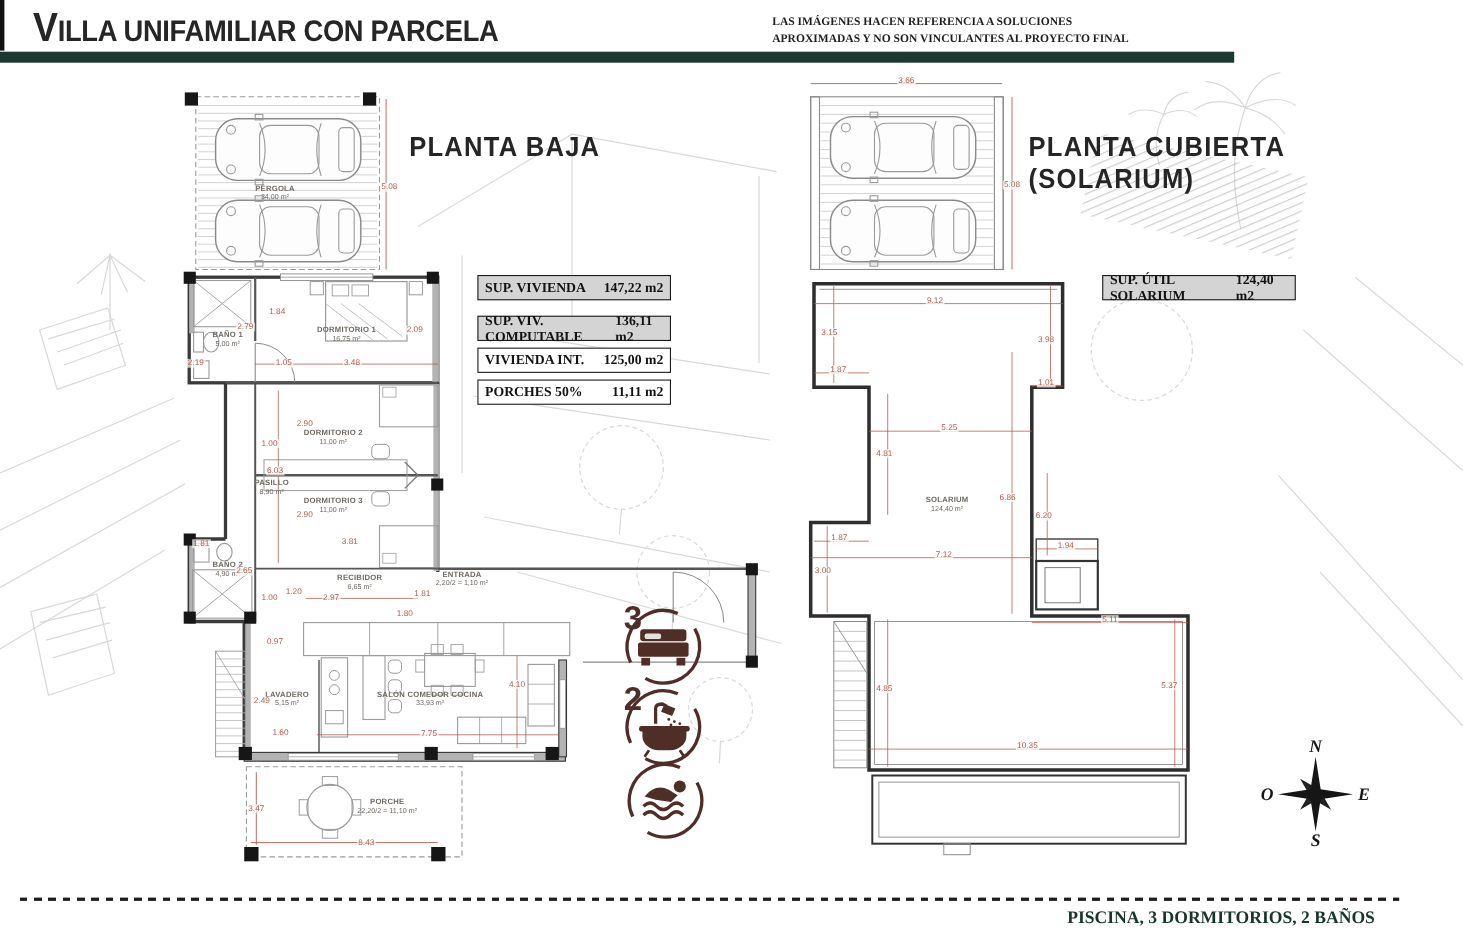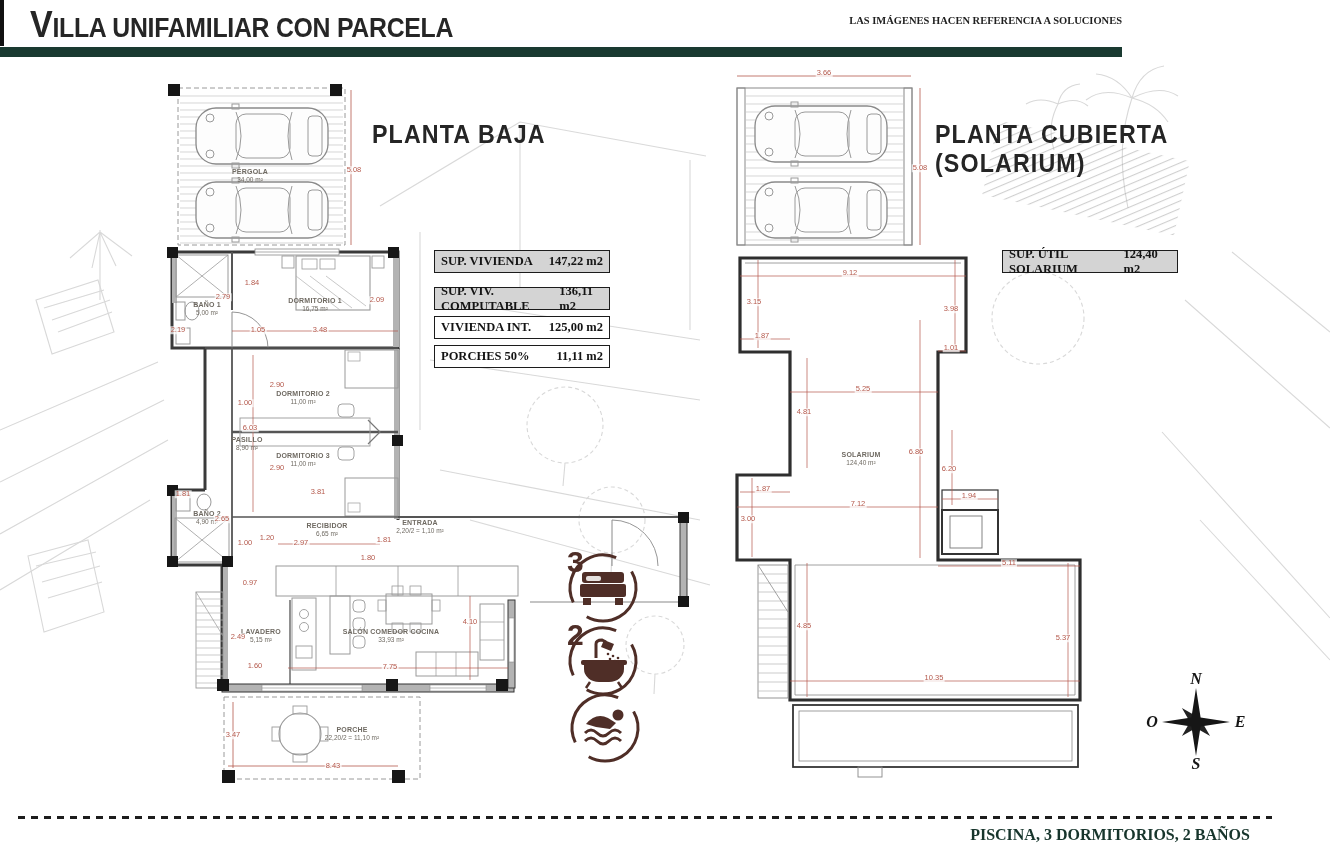--- a/index.html
+++ b/index.html
@@ -6,21 +6,21 @@
   body{width:1330px;height:864px;background:#ffffff;overflow:hidden;
        font-family:"Liberation Sans",sans-serif;position:relative;}
 
   
   #corner-mark{position:absolute;left:0;top:0;width:4px;height:46px;background:#111;}
   header{position:absolute;left:30px;top:4px;width:900px;display:flex;align-items:baseline;gap:14px;}
   h1{margin:0;font-family:"Liberation Sans",sans-serif;font-weight:700;color:#262626;
      font-size:27px;letter-spacing:-.3px;transform:scaleX(.92);transform-origin:left;white-space:nowrap;}
   h1::first-letter{font-size:37px;}
   .subtitle{font-family:"Liberation Serif",serif;font-weight:700;color:#1e1e1e;font-size:17px;white-space:nowrap;}
-  .disclaimer{position:absolute;top:13px;right:208px;text-align:right;width:420px;
+  .disclaimer{position:absolute;top:13px;right:208px;width:420px;
      font-family:"Liberation Serif",serif;font-weight:700;font-size:10.5px;line-height:1.45;color:#1f1f1f;}
   #green-bar{position:absolute;left:0;top:47px;width:1122px;height:10px;background:#1a3a31;}
 
   
   .ptitle{position:absolute;font-weight:700;color:#252525;font-size:25px;letter-spacing:1.2px;
           transform:scaleX(.93);transform-origin:left;line-height:1.15;white-space:nowrap;}
   #ptitle-left{left:372px;top:120px;}
   #ptitle-right{left:935px;top:120px;}
 
   
@@ -324,20 +324,21 @@
     <text class="compass-letter" id="compass-w" x="1152" y="727" text-anchor="middle">O</text>
   </g>
 </svg>
 
 <div id="corner-mark"></div>
 <header>
   <h1>VILLA UNIFAMILIAR CON PARCELA</h1>
 </header>
 <div class="disclaimer">
   <div>LAS IMÁGENES HACEN REFERENCIA A SOLUCIONES</div>
+  <div>APROXIMADAS Y NO SON VINCULANTES AL PROYECTO FINAL</div>
 </div>
 <div id="green-bar"></div>
 
 <div class="ptitle" id="ptitle-left">PLANTA BAJA</div>
 <div class="ptitle" id="ptitle-right">
   <span>PLANTA CUBIERTA</span><br>
   <span>(SOLARIUM)</span>
 </div>
 
 <div class="stable" id="left-table">
@@ -454,18 +455,18 @@
     <span class="dim" style="left: 863px; top: 389px;">5.25</span>
     <span class="dim" style="left: 804px; top: 412px;">4.81</span>
     <span class="dim" style="left: 916px; top: 452px;">6.86</span>
     <span class="dim" style="left: 949px; top: 469px;">6.20</span>
     <span class="dim" style="left: 763px; top: 489px;">1.87</span>
     <span class="dim" style="left: 834px; top: 504px; margin-left: 24px;">7.12</span>
     <span class="dim" style="left: 748px; top: 519px;">3.00</span>
     <span class="dim" style="left: 969px; top: 496px;">1.94</span>
     <span class="dim" style="left: 1009px; top: 563px;">5.11</span>
     <span class="dim" style="left: 804px; top: 626px; text-align: center;">4.85</span>
-    <span class="dim" style="left: 1063px; top: 638px; text-align: center;">5.37</span>
+    <span class="dim" style="left: 1063px; top: 623px; text-align: center;">5.37</span>
     <span class="dim" style="left: 934px; top: 678px;">10.35</span>
   </div>
 
 <div id="footer-line"></div>
 <div id="footer-text">PISCINA, 3 DORMITORIOS, 2 BAÑOS</div>
 
 </body></html>

